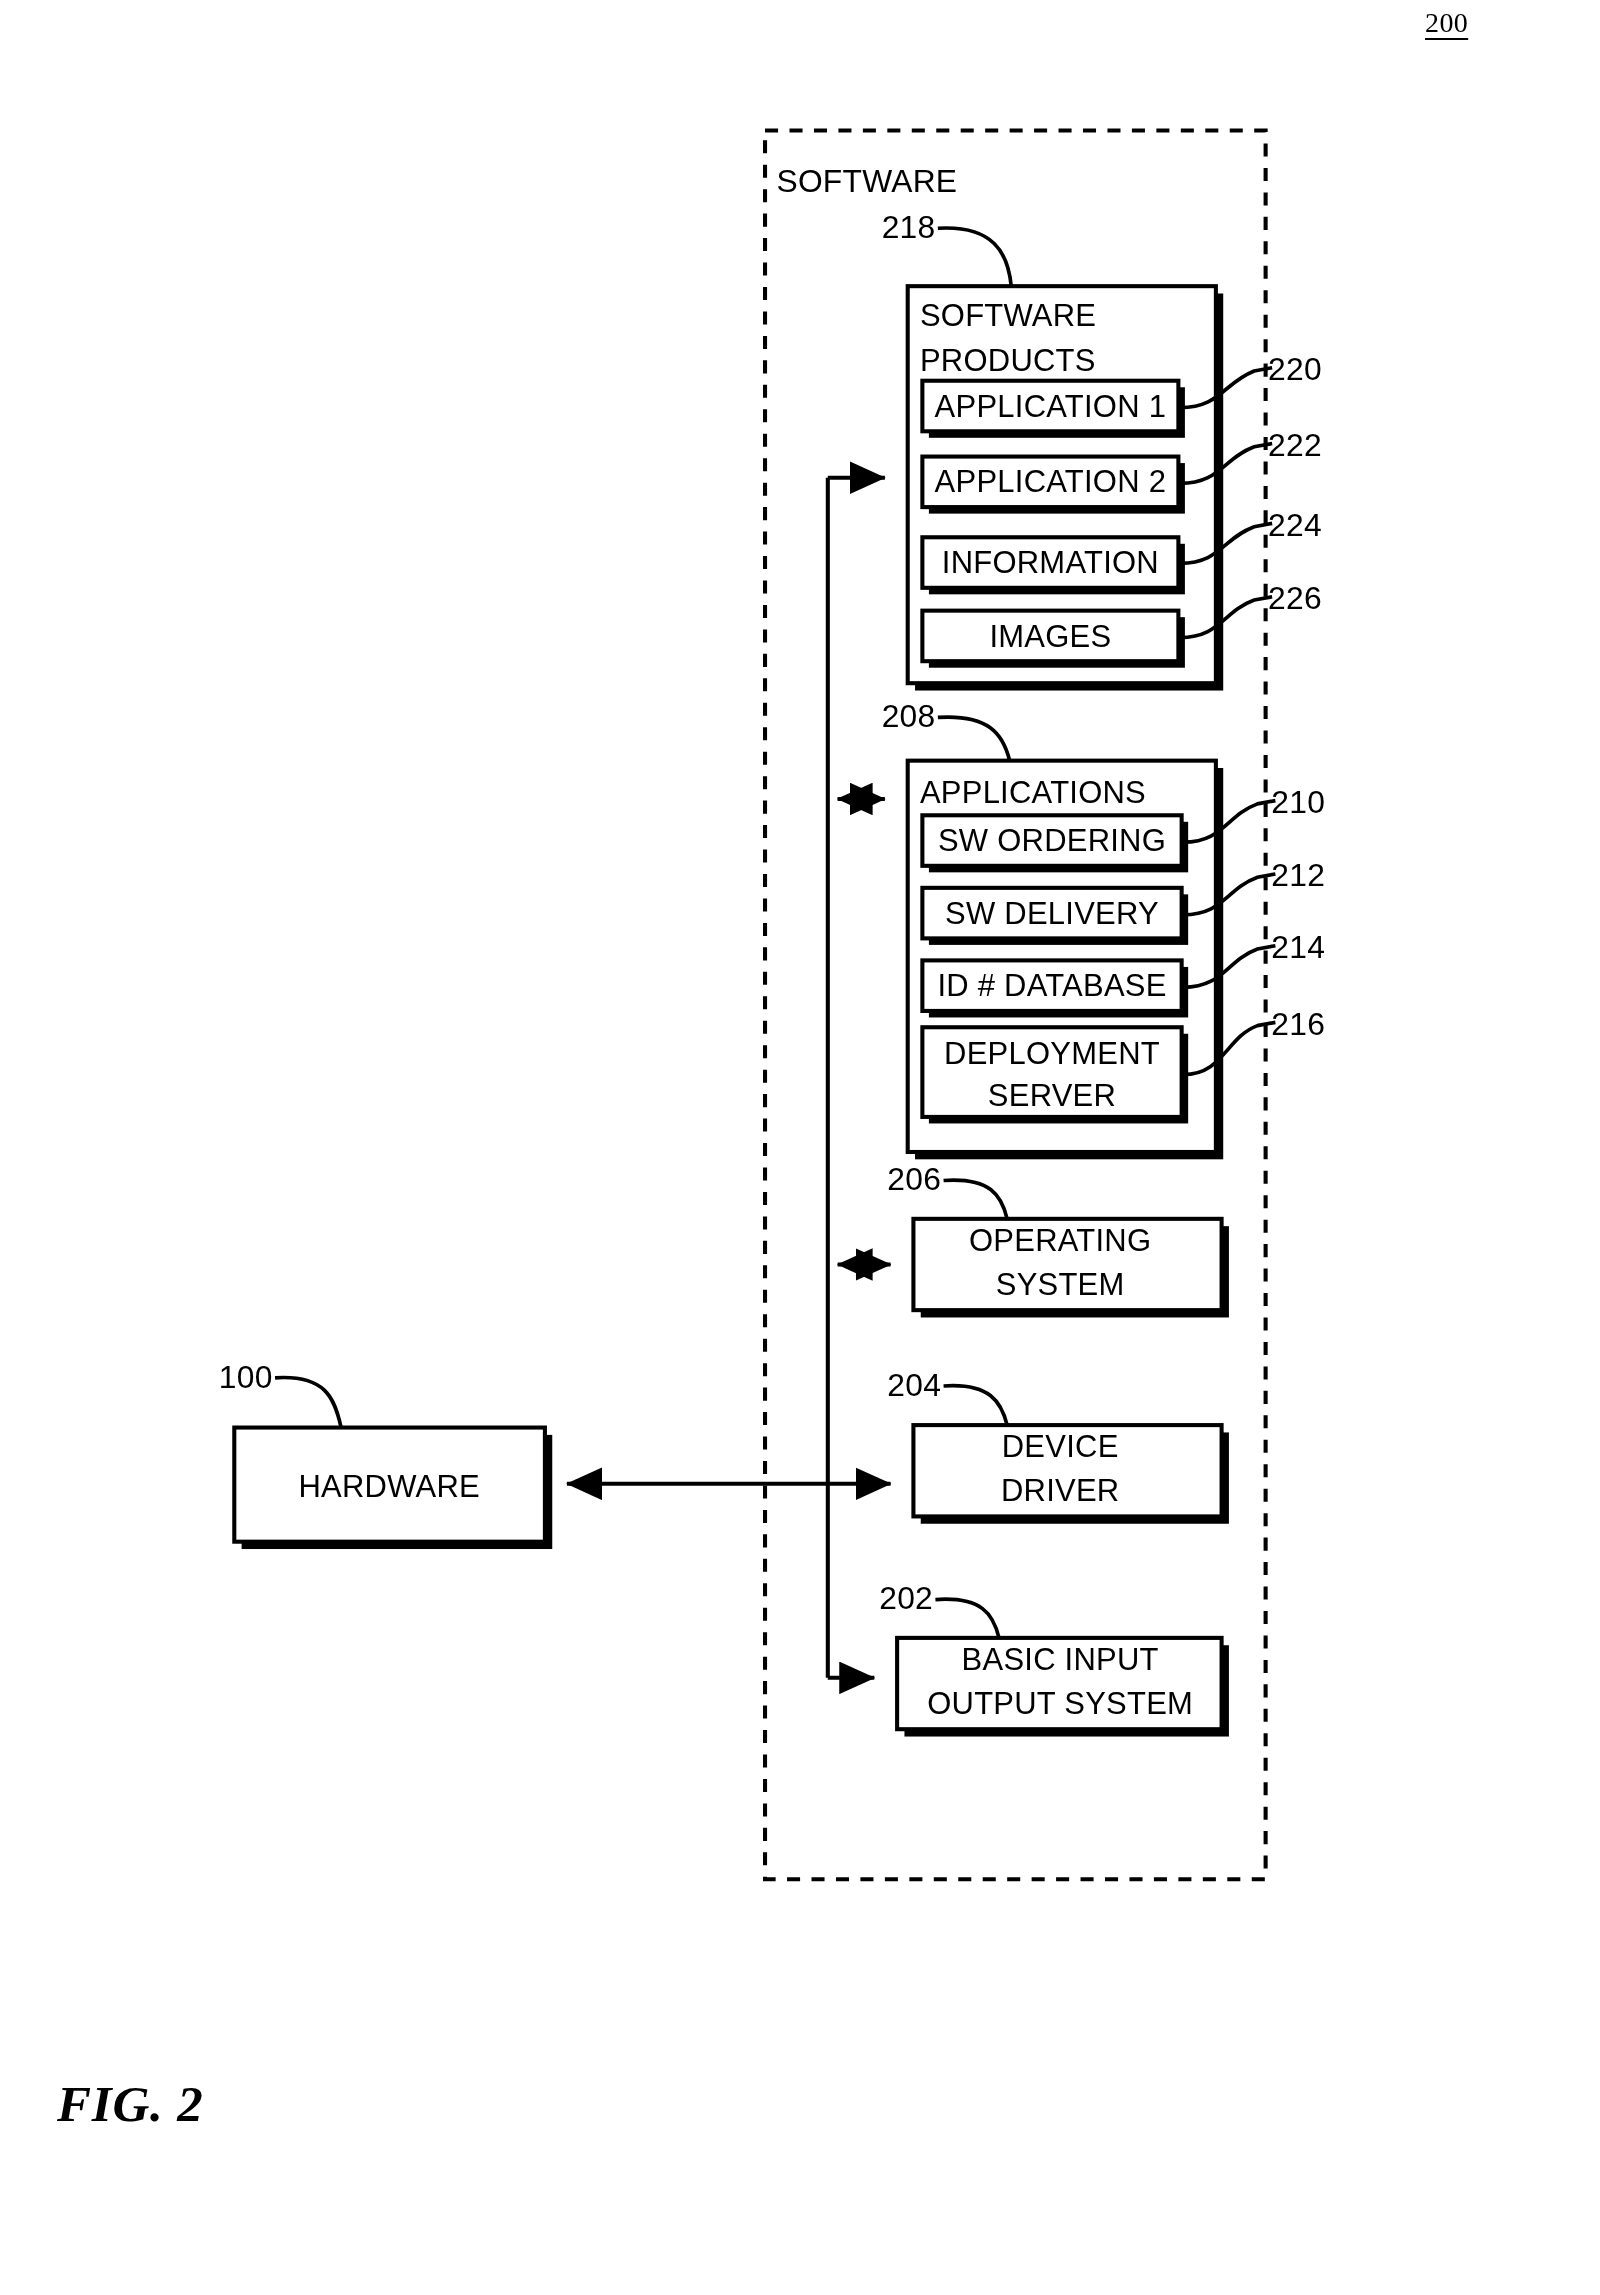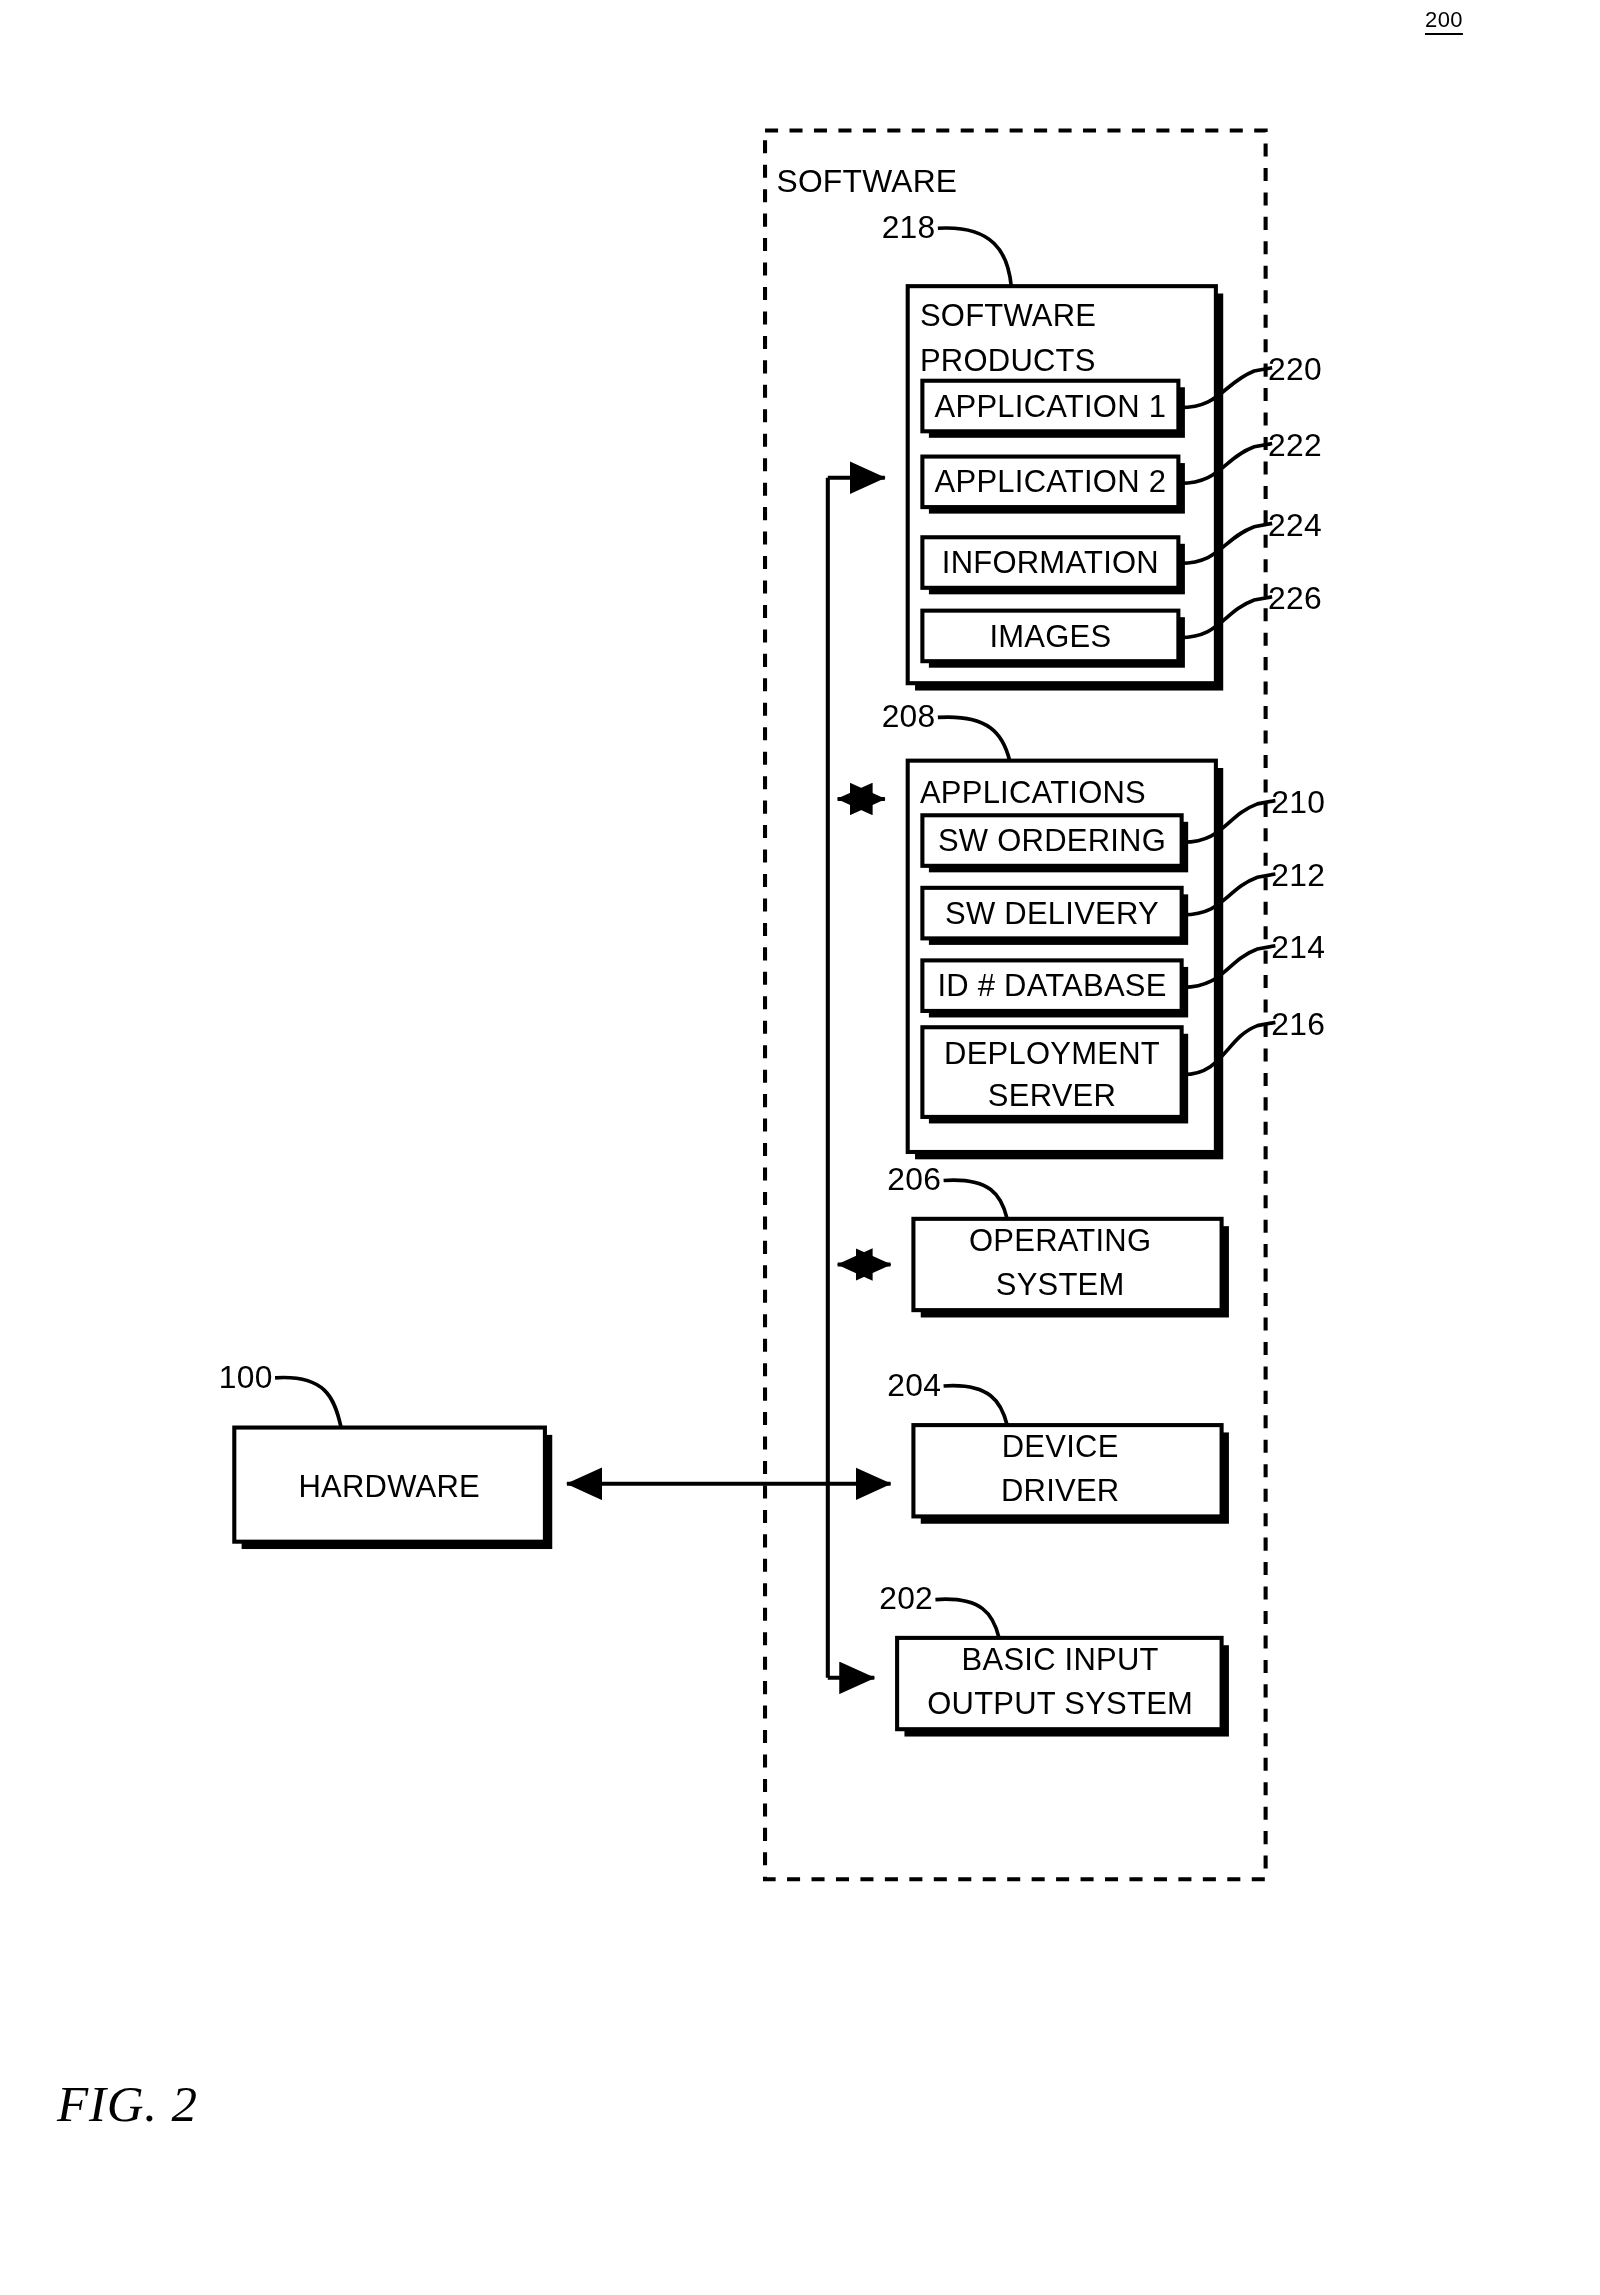--- a/index.html
+++ b/index.html
@@ -23,28 +23,28 @@
     position: absolute;
     left: 0;
     top: 0;
     width: 1601px;
     height: 2295px;
   }
   .fig-label {
     position: absolute;
     font-family: "Liberation Serif", serif;
     font-style: italic;
-    font-weight: normal;
+    font-weight: bold;
     font-size: 51px;
     letter-spacing: 0.8px;
   }
   .top-ref {
     position: absolute;
-    font-family: Liberation Sans, sans-serif;
-    font-size: 22px;
+    font-family: Liberation Serif, serif;
+    font-size: 28px;
     text-decoration: underline;
     text-underline-offset: 5.7px;
     letter-spacing: 0.4px;
   }
   .txt {
     font-family: "Liberation Sans", sans-serif;
     font-size: 38px;
     letter-spacing: 0.3px;
   }
   .txt-ref {

